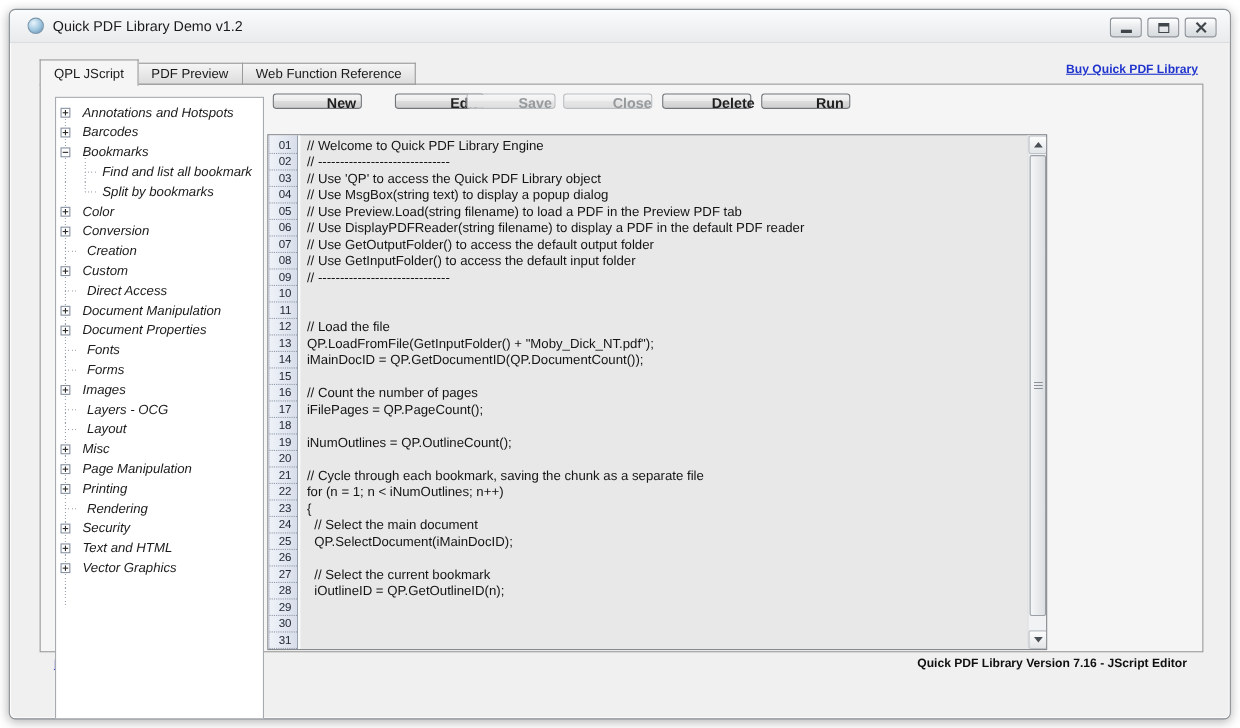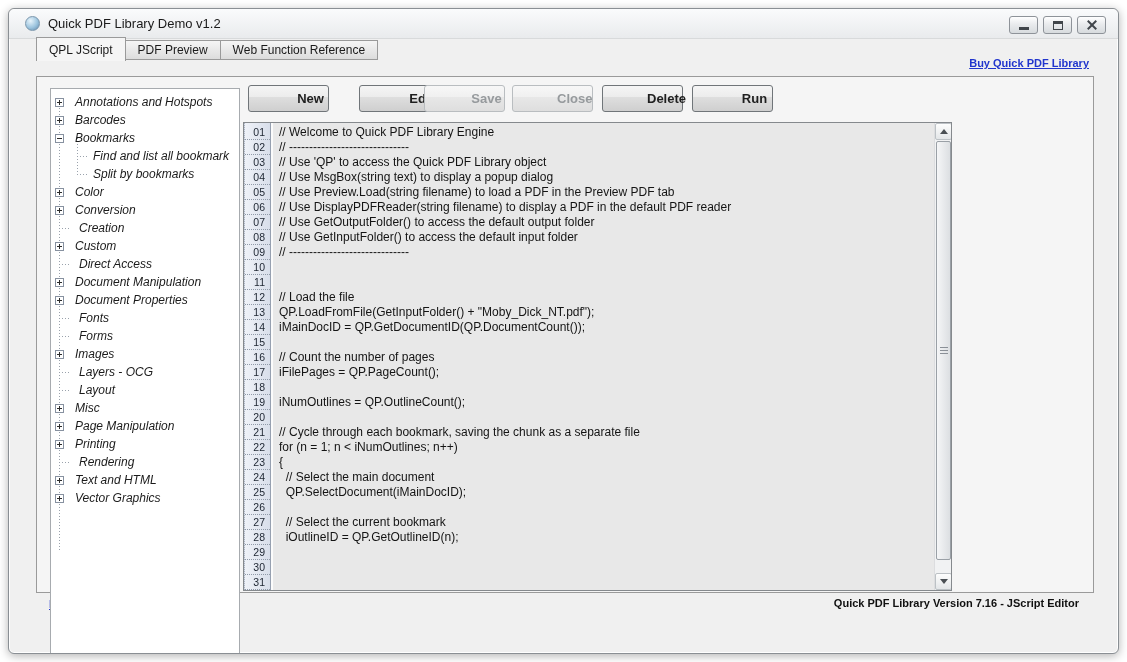--- a/index.html
+++ b/index.html
@@ -25,21 +25,21 @@
   .g-close { position:relative; width:12px; height:12px; }
   .g-close::before,.g-close::after { content:""; position:absolute; left:0; top:5px; width:12px; height:2px; background:#41464b; }
   .g-close::before { transform:rotate(45deg); }
   .g-close::after { transform:rotate(-45deg); }
 
   
   .link { color:#2135cd; font-size:11px; font-weight:bold; text-decoration:underline; cursor:pointer; white-space:nowrap; }
   .buy-link { position:absolute; top:48px; right:29px; }
 
   
-  .tabs { position:absolute; left:27px; top:28px; height:23px; display:flex; z-index:3; }
+  .tabs { position:absolute; left:27px; top:45px; height:23px; display:flex; z-index:3; }
   .tab { height:20px; margin-top:3px; padding:0 12px; display:flex; align-items:center; justify-content:center;
     font-size:12px; color:#1a1a1a; background:linear-gradient(#f5f5f5,#dcdcdc);
     border:1px solid #9a9a9a; border-left:none; cursor:pointer; white-space:nowrap; }
   .tab:first-child { border-left:1px solid #9a9a9a; }
   .tab.active { height:24px; margin-top:0; background:#f5f5f5; border-bottom:none; border-left:1px solid #9a9a9a; position:relative; z-index:4; }
 
   
   .panel { position:absolute; left:27px; top:67px; width:1058px; height:517px;
     background:#f5f5f5; border:1px solid #9a9a9a; z-index:2; }
 
@@ -65,21 +65,21 @@
   .sq-btn { width:17px; height:17px; flex:0 0 auto; background:linear-gradient(#fdfdfd,#e3e6e8); border:1px solid #bcc1c5; border-radius:2px; display:flex; align-items:center; justify-content:center; }
   .hthumb { position:absolute; left:19px; width:140px; top:1px; height:15px; border:1px solid #9aa0a6; border-radius:2px;
     background:linear-gradient(#f5f6f7,#d9dcdf); display:flex; align-items:center; justify-content:center; }
   .hgrip { width:7px; height:8px; background:repeating-linear-gradient(to right,#8a9097 0 1px,transparent 1px 3px); }
   .tri-l { width:0; height:0; border-top:4px solid transparent; border-bottom:4px solid transparent; border-right:5px solid #4a4f54; }
   .tri-r { width:0; height:0; border-top:4px solid transparent; border-bottom:4px solid transparent; border-left:5px solid #4a4f54; }
   .tri-u { width:0; height:0; border-left:4px solid transparent; border-right:4px solid transparent; border-bottom:5px solid #4a4f54; }
   .tri-d { width:0; height:0; border-left:4px solid transparent; border-right:4px solid transparent; border-top:5px solid #4a4f54; }
 
   
-  .btn { position:absolute; top:8px; width:81px; height:27px; border-radius:3px; font-family:"Liberation Sans",sans-serif;
+  .btn { position:absolute; top:8px; width:81px; height:14px; border-radius:3px; font-family:"Liberation Sans",sans-serif;
     font-size:13px; font-weight:bold; color:#1f1f1f; border:1px solid #707579; cursor:pointer;
     background:linear-gradient(#f5f5f5 0%,#ececec 45%,#dedede 46%,#cfcfcf 100%);padding-left:44px; }
   .btn.disabled { color:#969a9d; border-color:#b9bdc0; background:linear-gradient(#f7f7f7 0%,#f0f0f0 45%,#e7e7e7 46%,#dedede 100%); cursor:default; }
 
   
   .editor { position:absolute; left:206px; top:45px; width:709px; height:469px;
     border:1px solid #85898d; background:#e8e8e8; display:flex; overflow:hidden;justify-content:flex-end; }
   .gutter { width:27px; flex:0 0 auto; background:linear-gradient(90deg,#eff2f8,#d8deea);
     border-right:1px solid #96a0b0; border-left:1px dotted #aab2bf; padding-top:2px; }
   .gcell { height:15px; font-size:10.5px; color:#1c2430; text-align:right; padding-right:5px; line-height:14px;
@@ -210,20 +210,24 @@
               <span class="pm plus"></span>
               <span class="lbl">Page Manipulation</span>
             </div>
             <div class="trow">
               <span class="pm plus"></span>
               <span class="lbl">Printing</span>
             </div>
             <div class="trow">
               <span class="dash l0"></span>
               <span class="lbl">Rendering</span>
+            </div>
+            <div class="trow">
+              <span class="pm plus"></span>
+              <span class="lbl">Security</span>
             </div>
             <div class="trow">
               <span class="pm plus"></span>
               <span class="lbl">Text and HTML</span>
             </div>
             <div class="trow">
               <span class="pm plus"></span>
               <span class="lbl">Vector Graphics</span>
             </div>
           </div>

